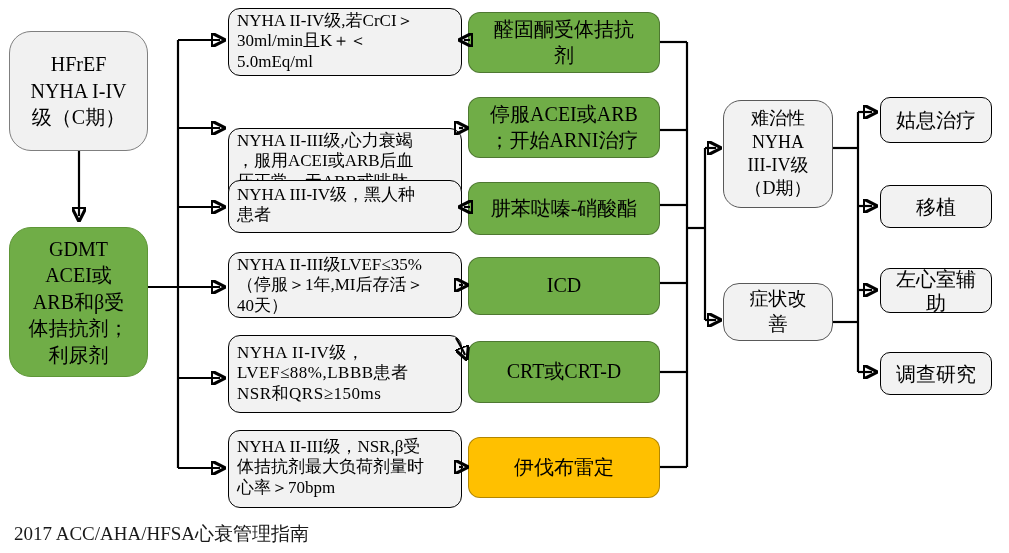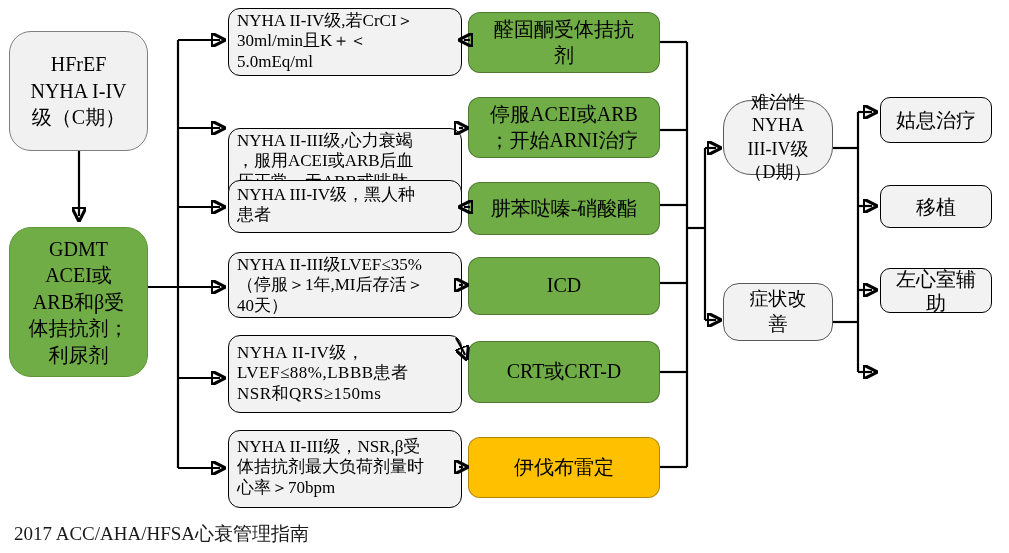--- a/index.html
+++ b/index.html
@@ -38,22 +38,22 @@
     font-size:20px;line-height:1.28;
   }
   .t1{top:12px;height:61px;}
   .t2{top:97px;height:61px;}
   .t3{top:182px;height:53px;}
   .t4{top:257px;height:58px;}
   .t5{top:341px;height:62px;}
   .t6{top:437px;height:61px;}
   
   .stage-d{
-    left:723px;top:100px;width:110px;height:75px;background:#F2F2F2;
-    border:1.4px solid #595959;border-radius:28px;font-size:18px;line-height:1.3;
+    left:723px;top:100px;width:110px;height:108px;background:#F2F2F2;
+    border:1.4px solid #595959;border-radius:18px;font-size:18px;line-height:1.3;
   }
   .symptom{
     left:723px;top:283px;width:110px;height:58px;background:#F2F2F2;
     border:1.4px solid #595959;border-radius:16px;font-size:19px;line-height:1.3;
   }
   
   .outcome{
     left:880px;width:112px;background:#F2F2F2;border:1.6px solid #000;border-radius:10px;
     font-size:20px;line-height:1.2;
   }
@@ -113,20 +113,21 @@
 NYHA
 III-IV级
 （D期）</div>
   <div class="box symptom">症状改
 善</div>
 
   <div class="box outcome o1">姑息治疗</div>
   <div class="box outcome o2">移植</div>
   <div class="box outcome o3">左心室辅
 助</div>
+  <div class="box outcome o4">调查研究</div>
 
   <div class="caption">2017 ACC/AHA/HFSA心衰管理指南</div>
 
   <svg id="wires" width="1009" height="553" viewBox="0 0 1009 553">
     <defs>
       <marker id="ah" viewBox="0 0 10 10" refX="6" refY="5" markerWidth="6.5" markerHeight="6.5" orient="auto">
         <path d="M0,0 L10,5 L0,10 Z" fill="#000" stroke="none"></path>
       </marker>
     </defs>
 

